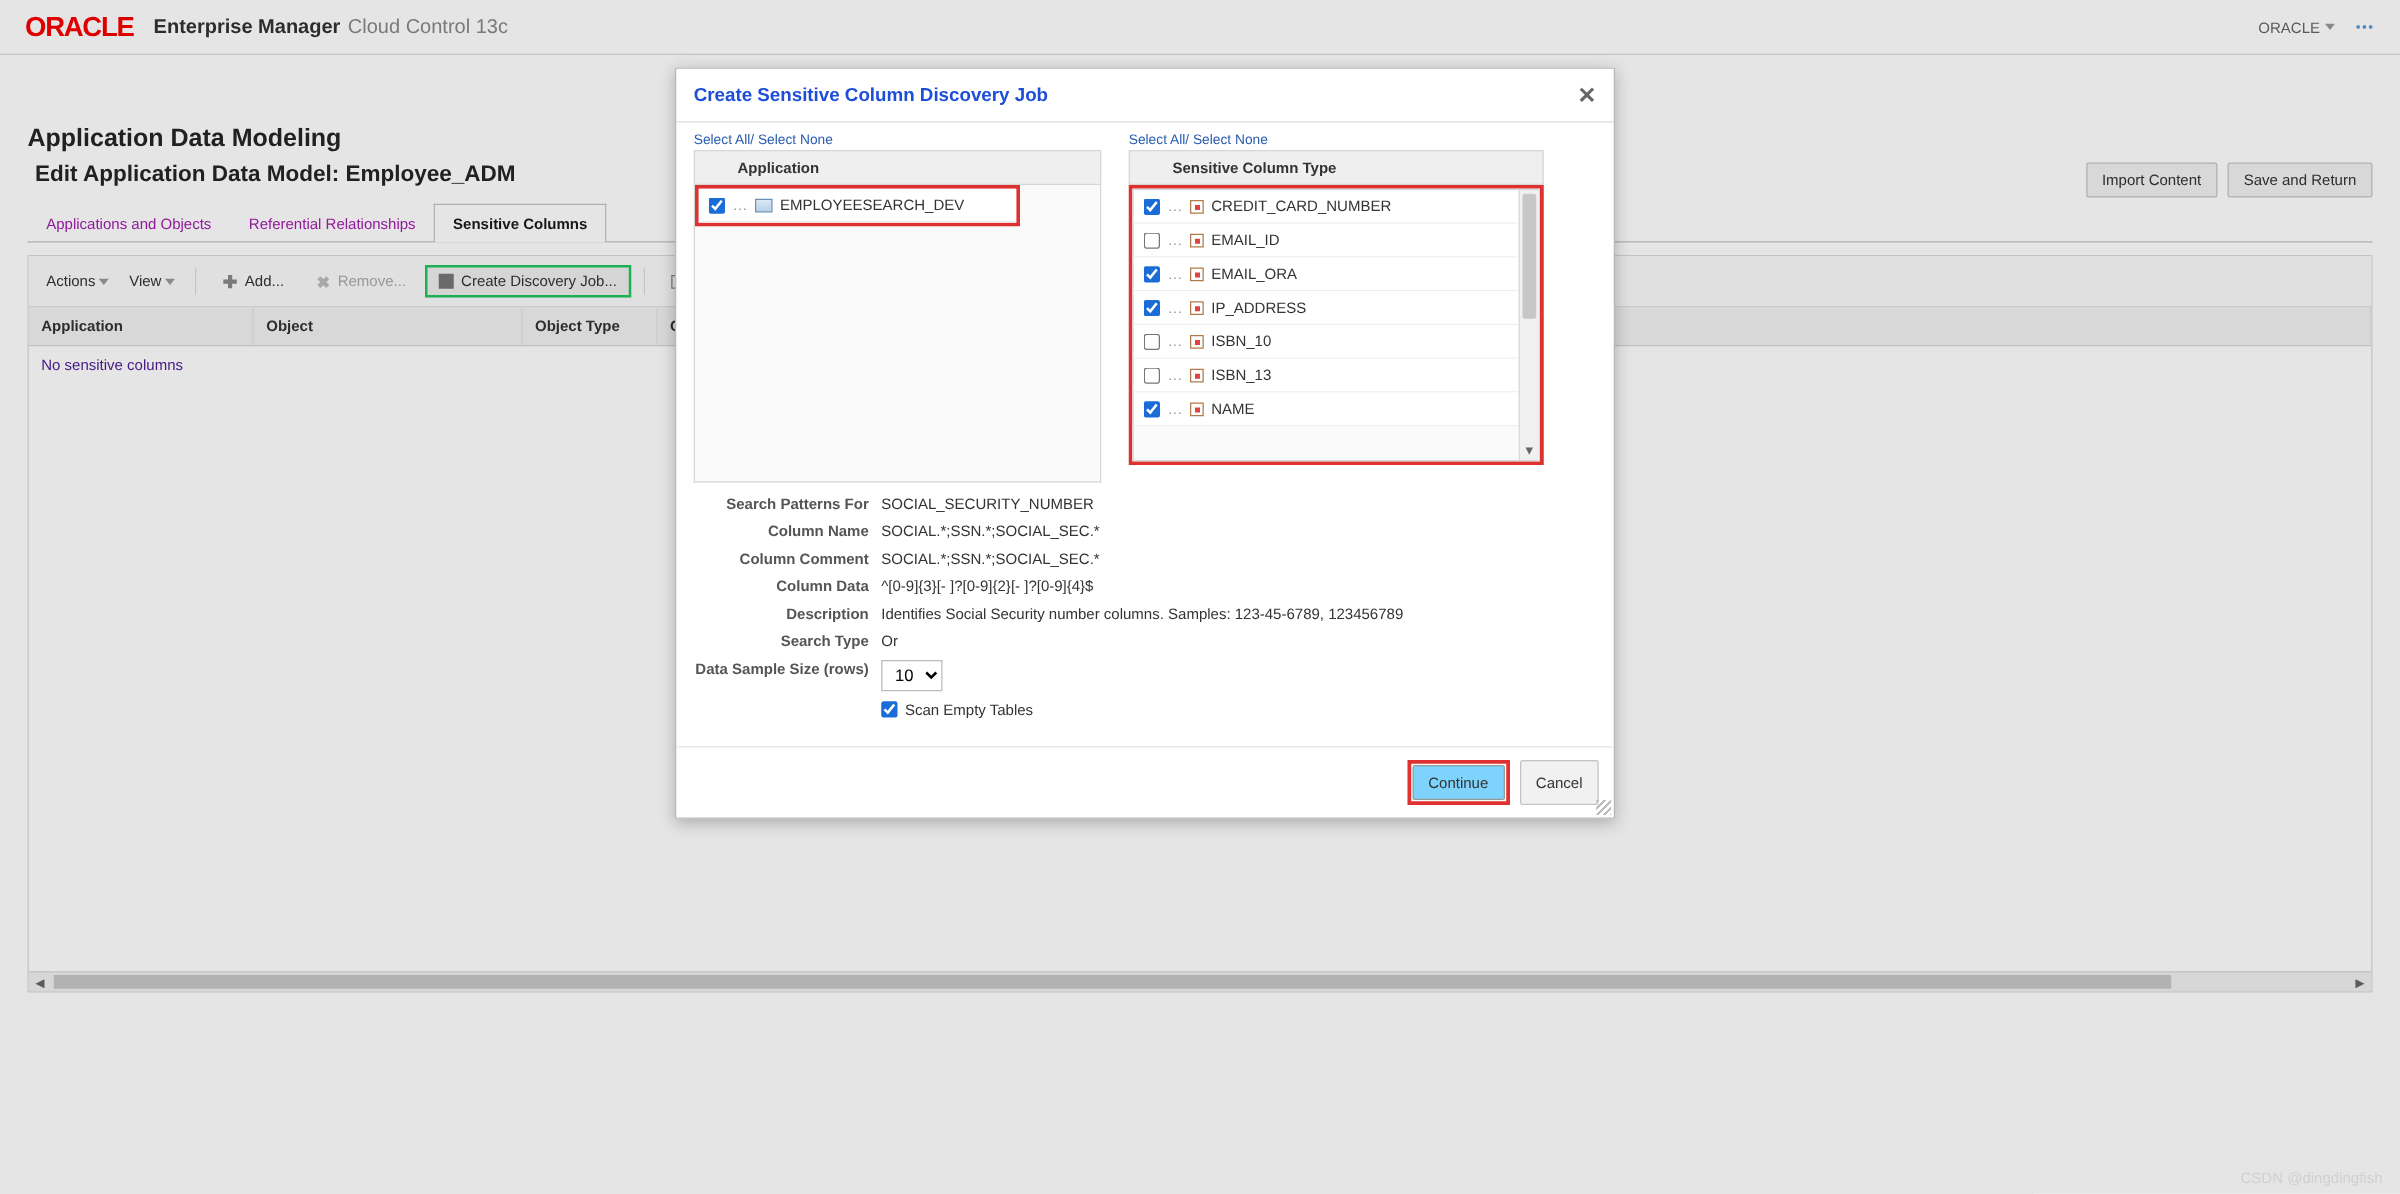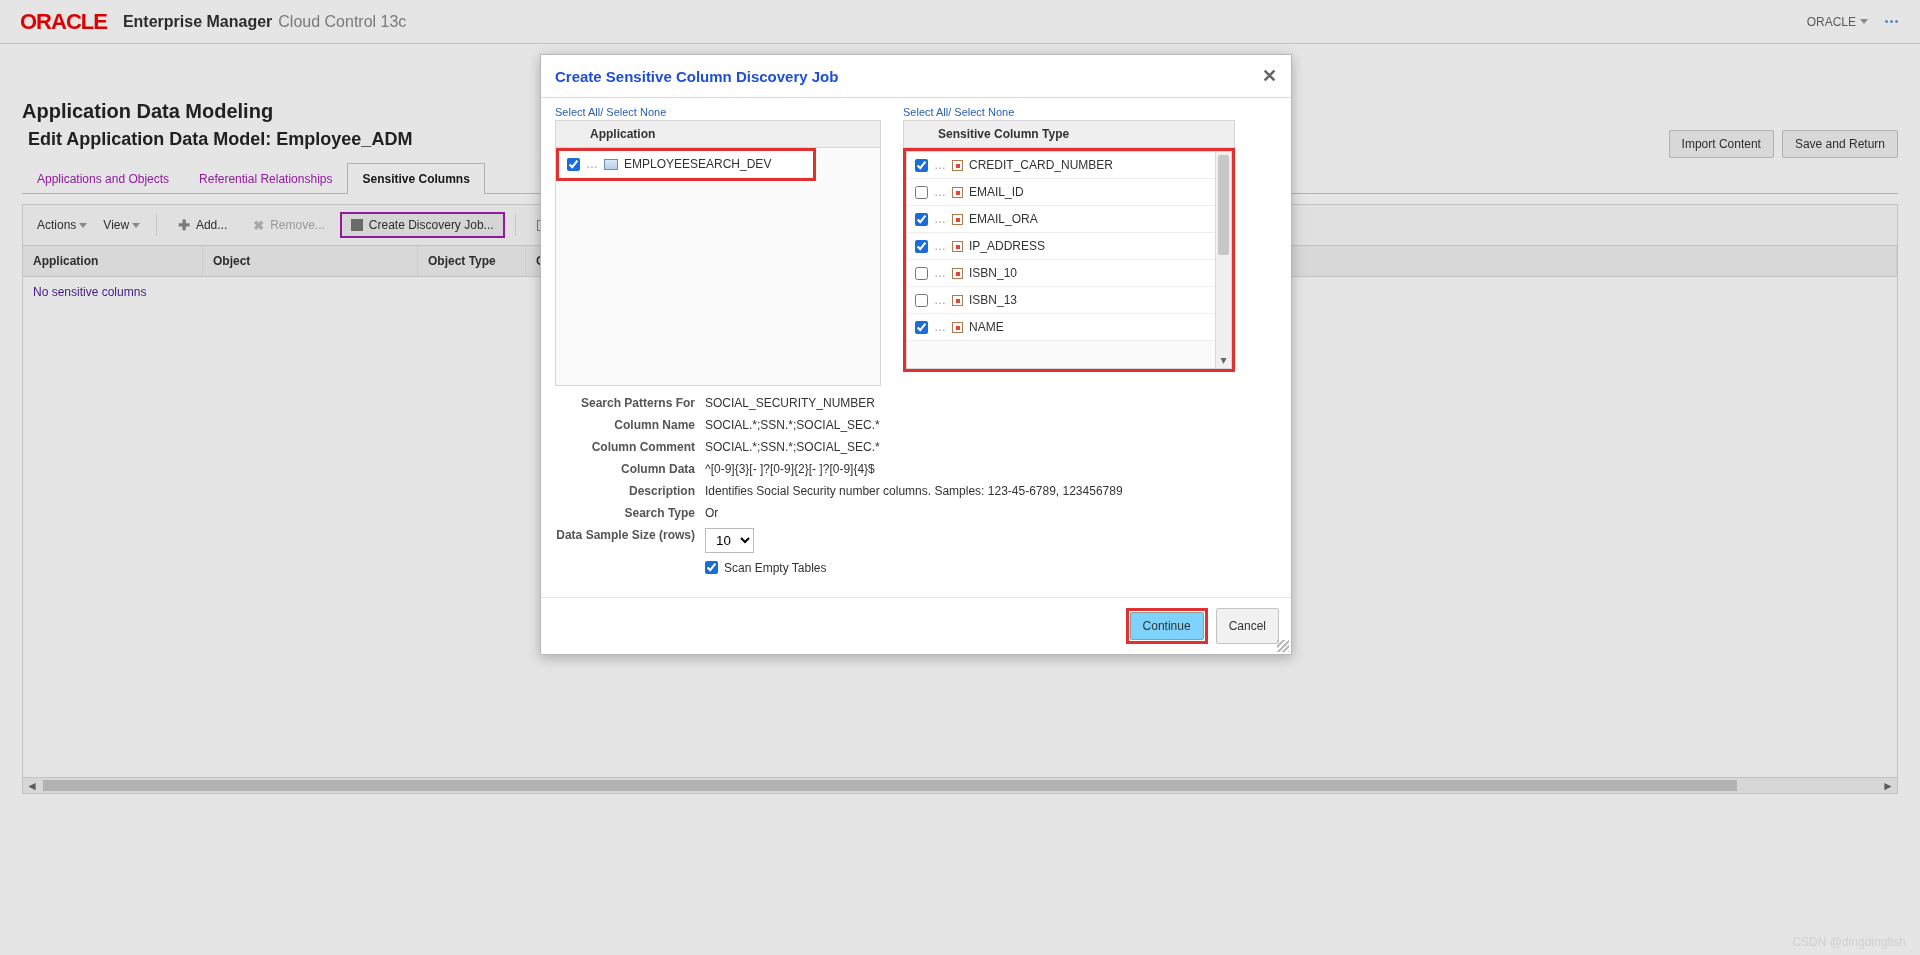--- a/index.html
+++ b/index.html
@@ -24,21 +24,21 @@
   .btn { background:#f1f1f1; border:1px solid #c4c4c4; padding:6px 12px; font-size:12px; cursor:pointer; border-radius:2px; color:#333;}
   .tabs { display:flex; border-bottom:1px solid #c4c4c4; margin-top:4px;}
   .tab { padding:8px 14px; color:#a21caf; font-size:12px; cursor:pointer; border:1px solid transparent; border-bottom:none; position:relative; top:1px;}
   .tab.active { color:#1a1a1a; font-weight:700; border-color:#c4c4c4; background:#fff; }
   
   .panel { border:1px solid #d9d9d9; margin-top:10px; }
   .toolbar { display:flex; align-items:center; gap:4px; padding:6px 8px; border-bottom:1px solid #d9d9d9; background:#fafafa;}
   .tmenu { display:flex;align-items:center;gap:3px; padding:4px 6px; color:#333; cursor:pointer;}
   .tbtn { display:flex;align-items:center;gap:6px; padding:5px 10px; border:1px solid transparent; cursor:pointer; color:#333; }
   .tbtn.disabled { color:#aaa; cursor:default;}
-  .tbtn.hl { border:2px solid #a21caf; background:#eee; padding:4px 9px;}
+  .tbtn.hl { border:2px solid #22c55e; background:#eee; padding:4px 9px;}
   .sep { width:1px;height:22px;background:#ddd;margin:0 6px;}
   .plus-i{font-weight:700;font-size:14px;color:#888;}
   .x-i{font-weight:700;font-size:13px;color:#bbb;}
   .disc-i{width:12px;height:12px;background:#777;display:inline-block;}
   .mini-i{width:14px;height:11px;border:1px solid #888;display:inline-block;position:relative;}
   .mini-i:after{content:"";position:absolute;left:2px;right:2px;top:2px;height:2px;background:#888;}
   
   .thead { display:flex; background:#f1f1f1; border-bottom:1px solid #d9d9d9; }
   .th { padding:8px 10px; font-weight:700; border-right:1px solid #e4e4e4; color:#333;}
   .th.c1{width:180px;} .th.c2{width:215px;} .th.c3{width:108px;} .th.c4{flex:1;}

